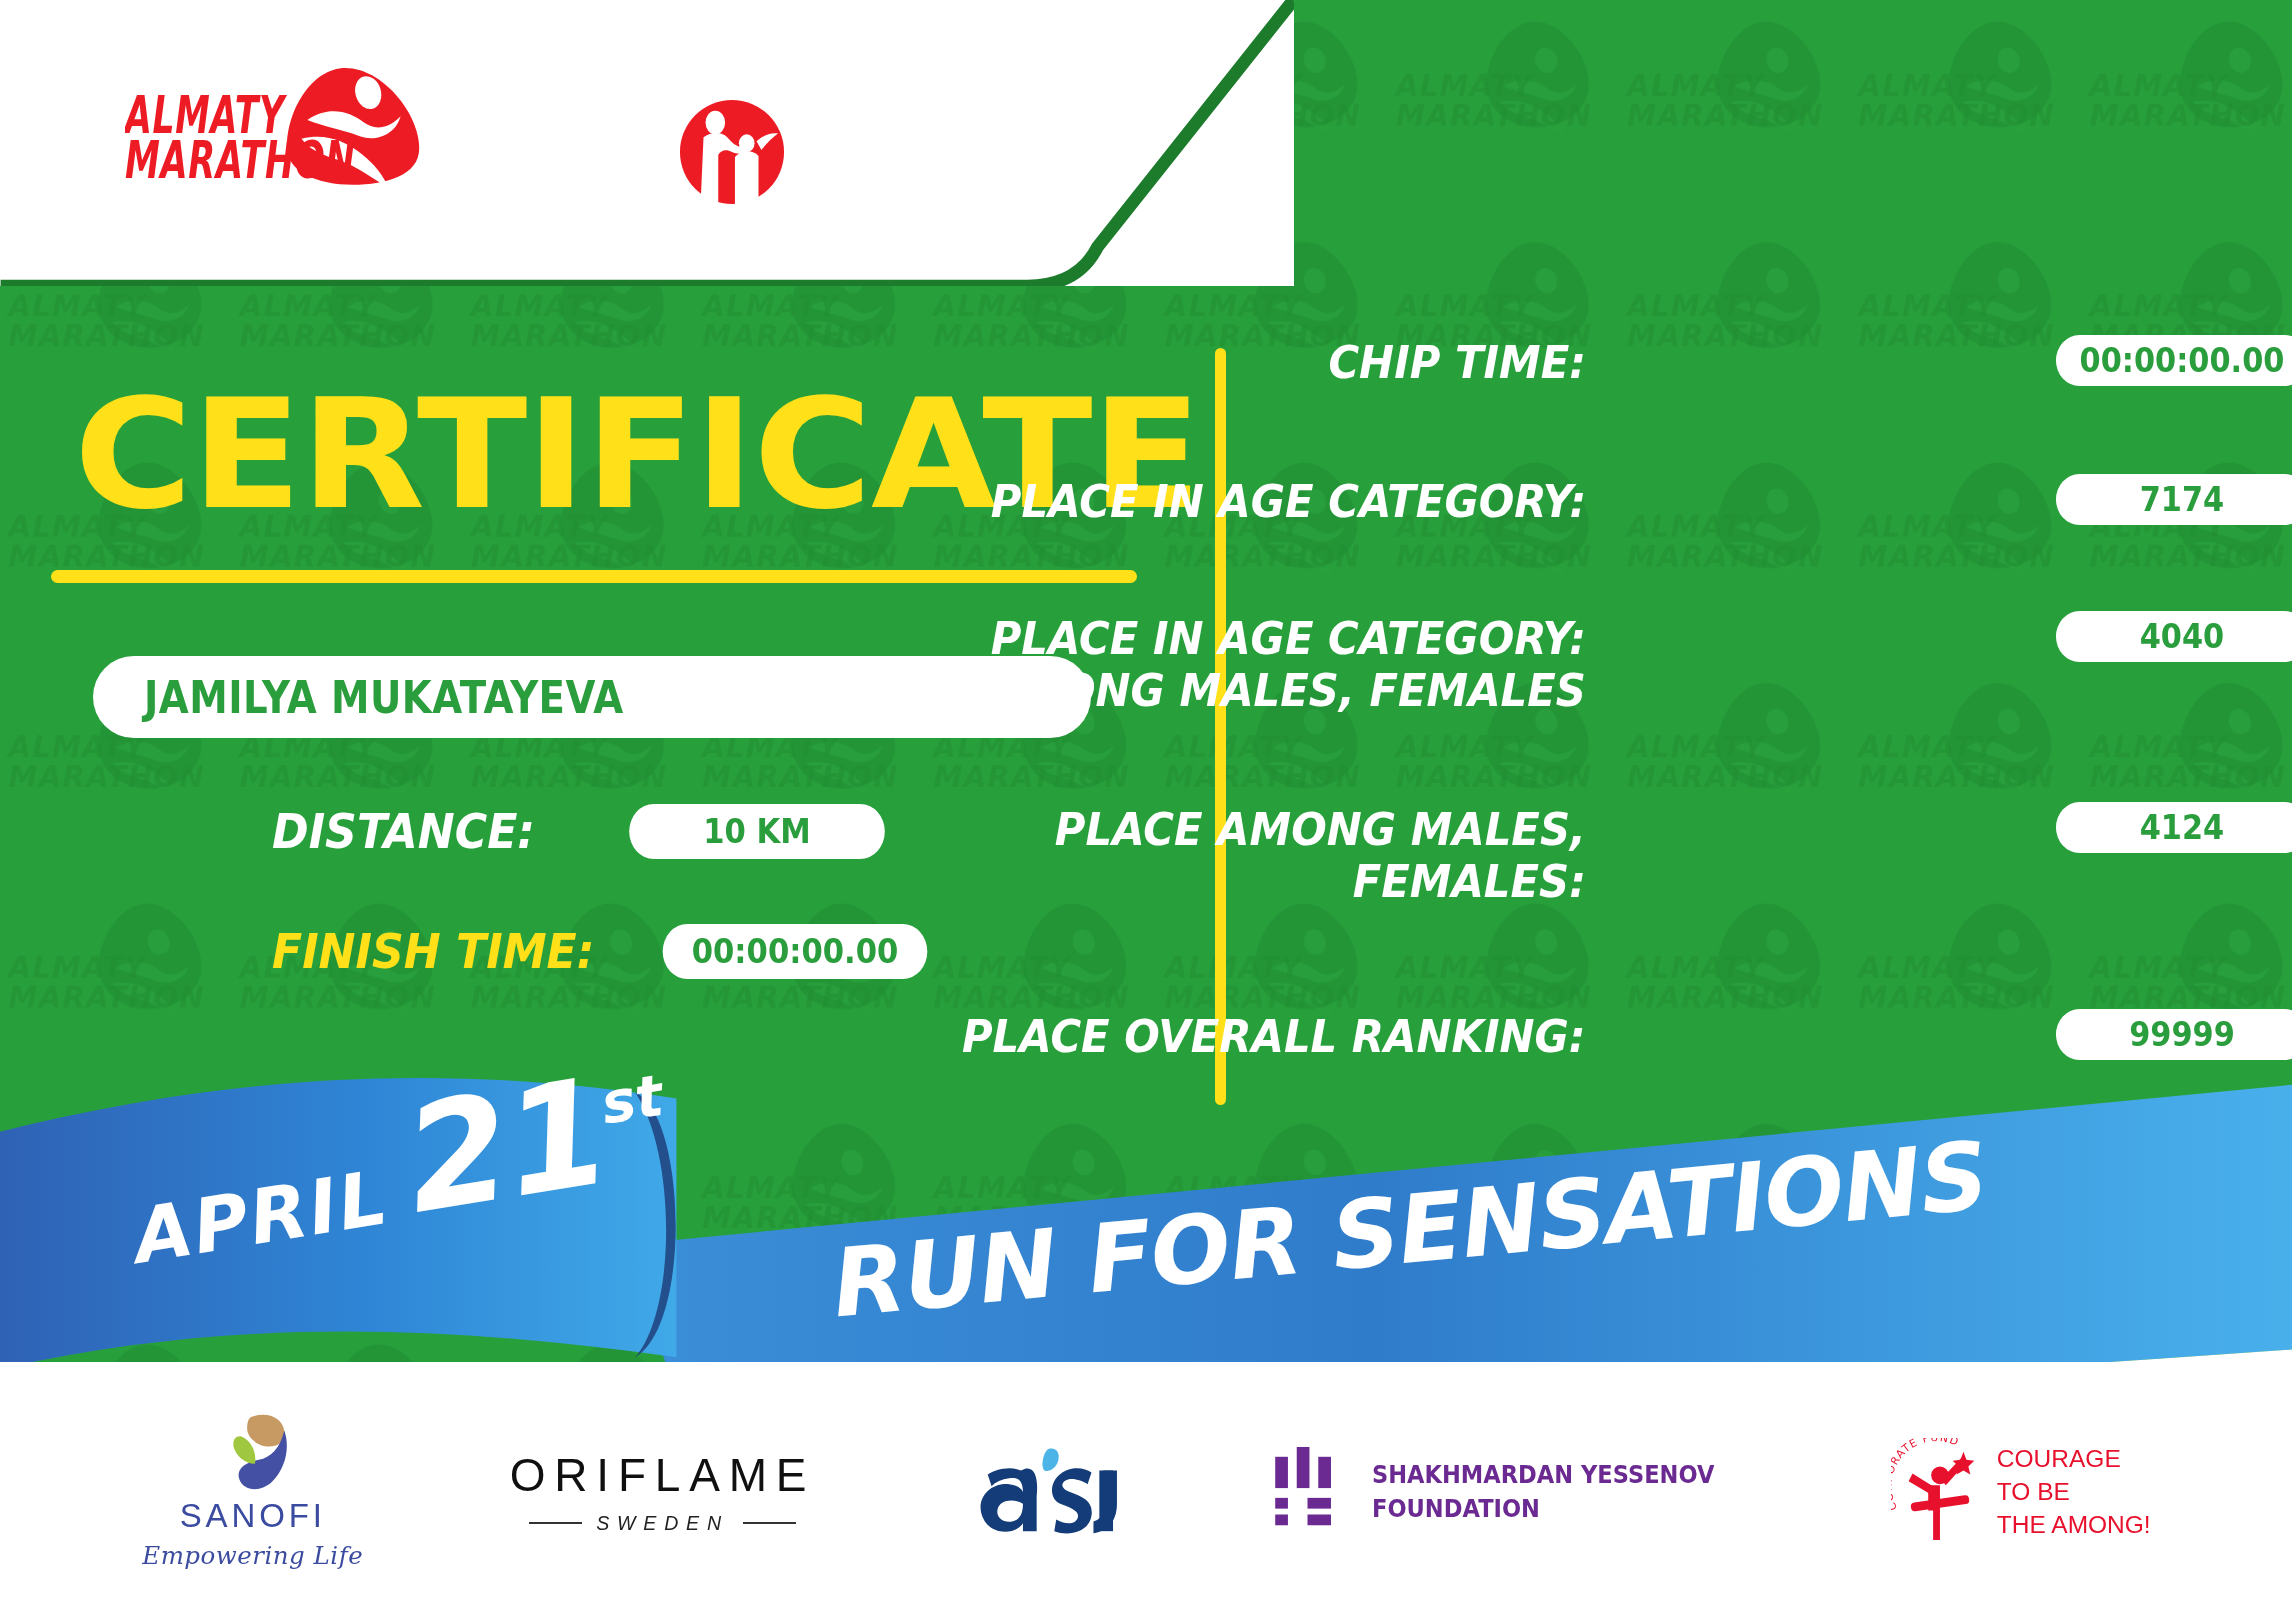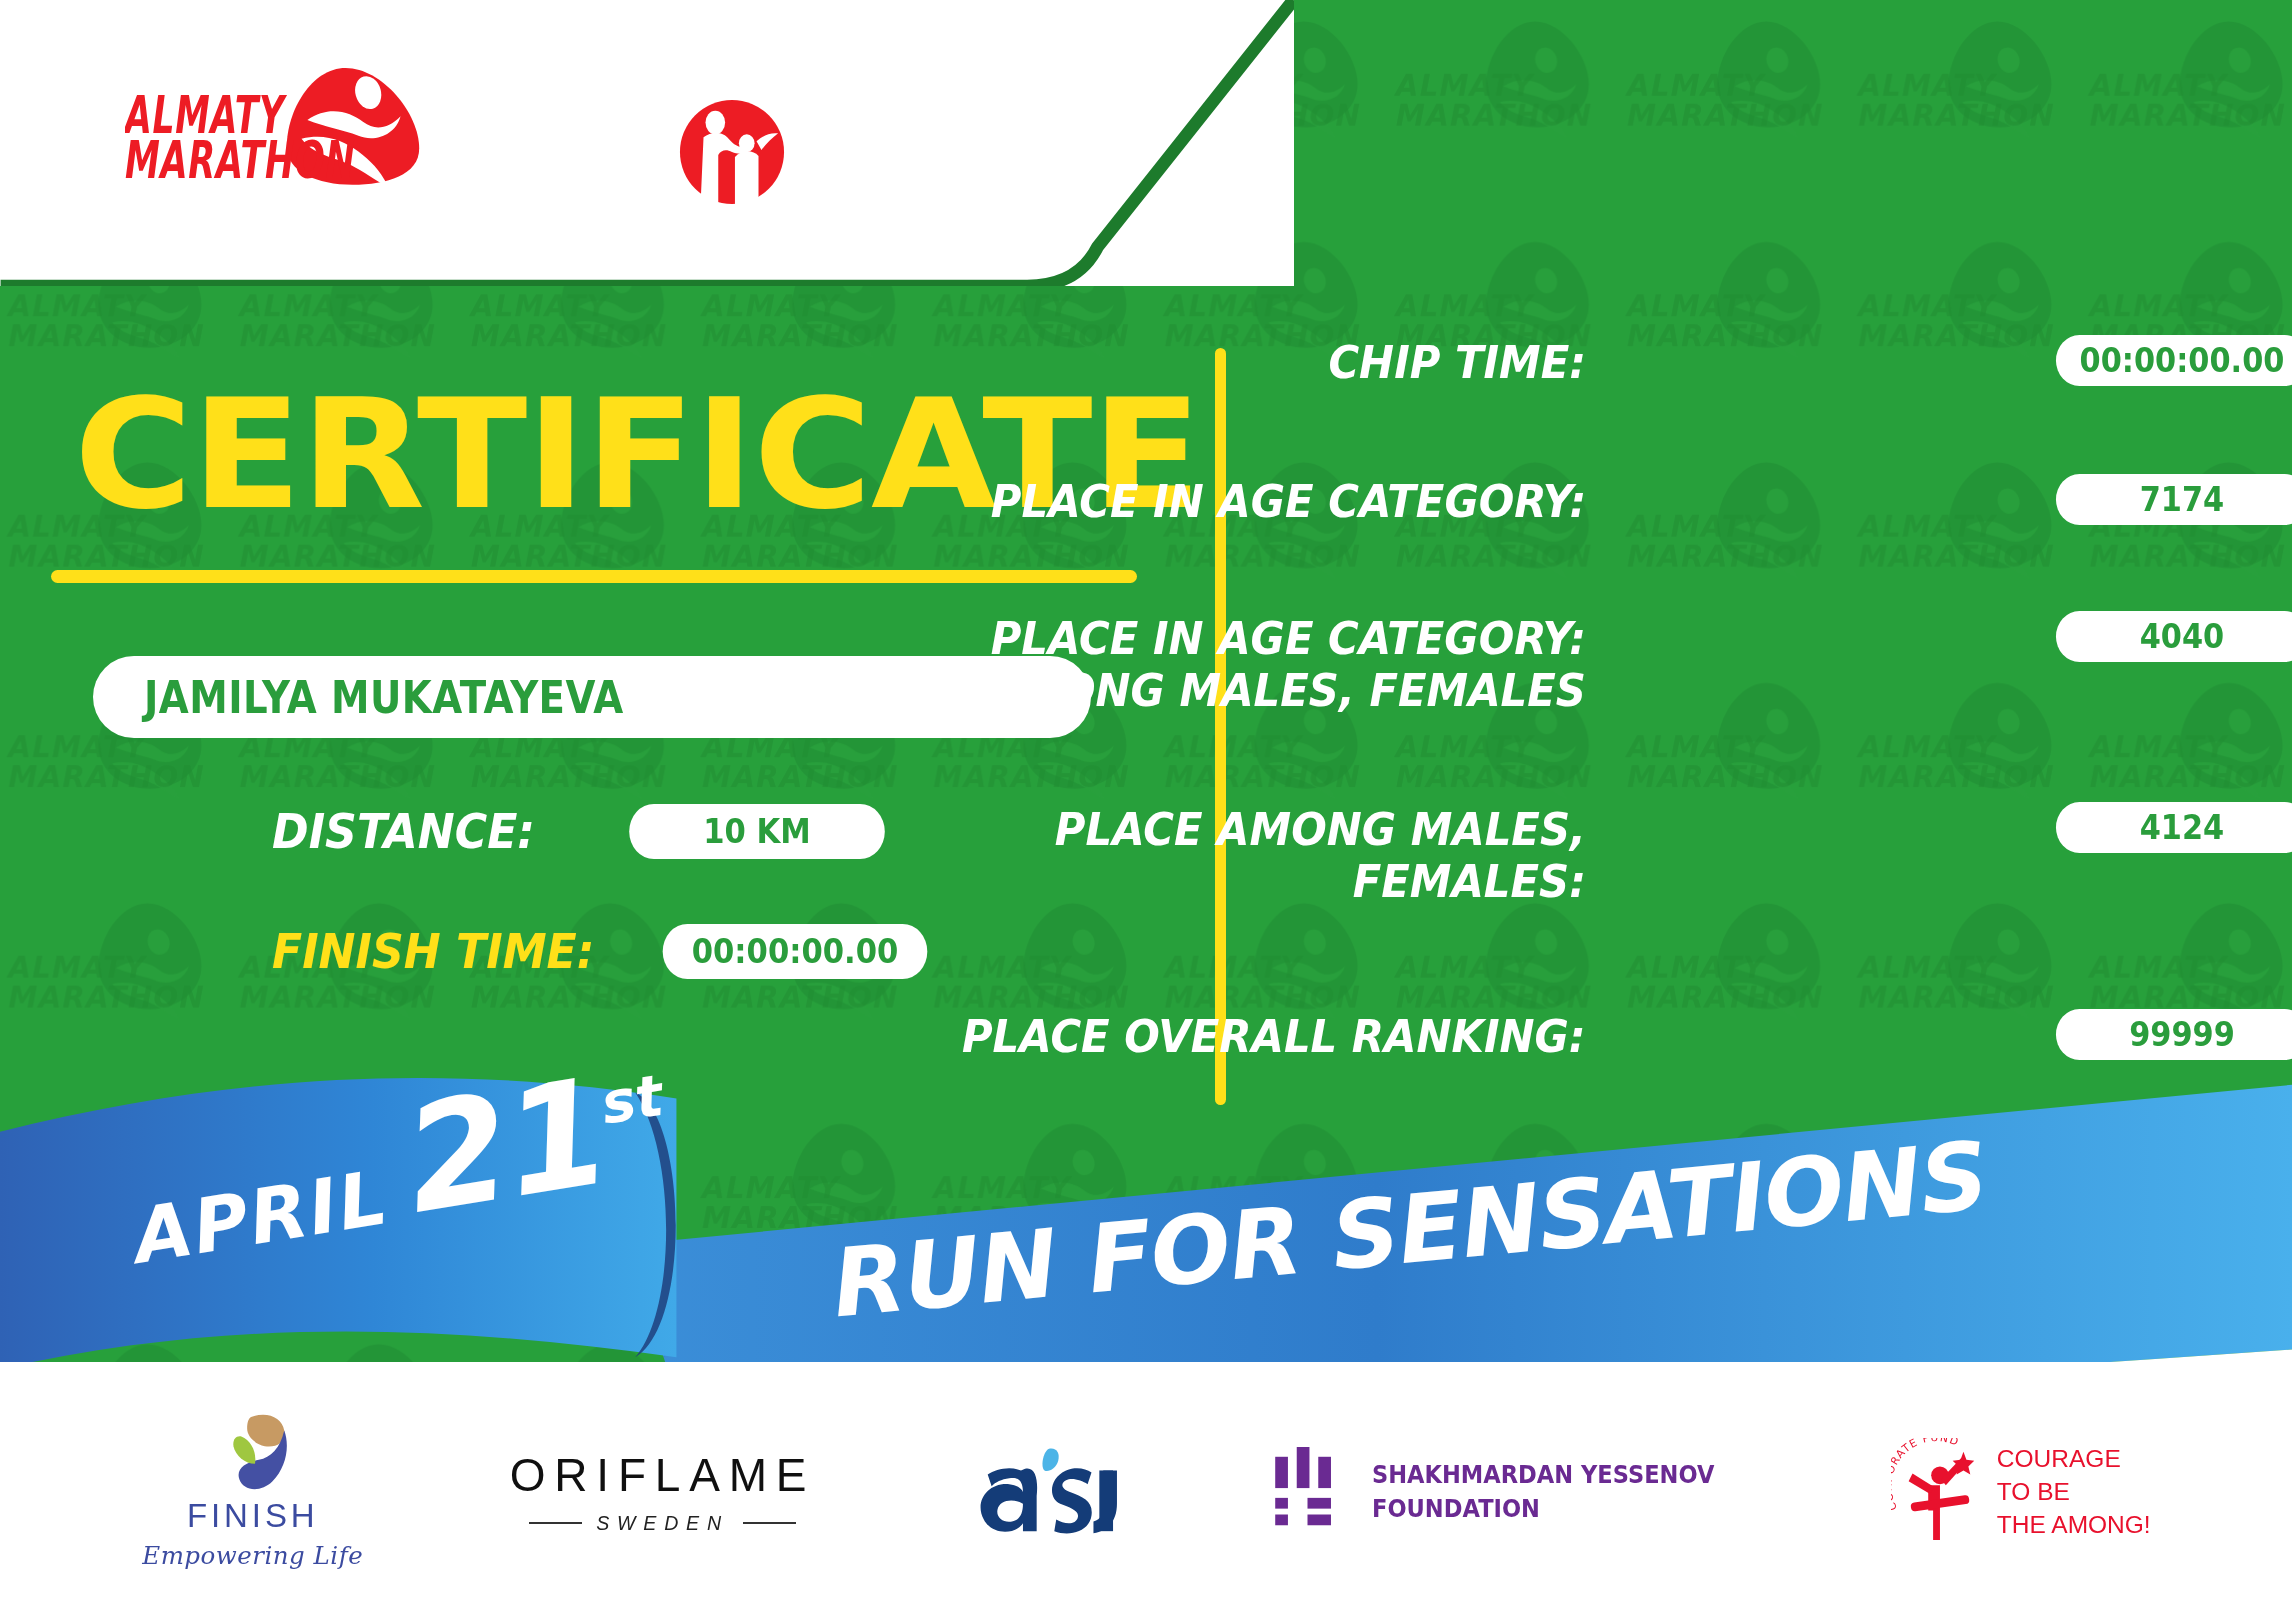--- a/index.html
+++ b/index.html
@@ -468,21 +468,21 @@
 
   <div class="footer">
 
 
     <div class="sponsor">
       <svg width="82" height="80" viewBox="0 0 84 82" xmlns="http://www.w3.org/2000/svg">
         <path d="M40 4 C56 -2 72 4 74 18 C76 30 66 36 54 34 C44 32 36 24 36 16 C36 10 37 6 40 4 Z" fill="#c79a63"></path>
         <path d="M74 18 C80 34 76 56 62 70 C50 82 32 80 28 68 C24 56 36 50 48 48 C60 46 70 36 74 18 Z" fill="#4450a3"></path>
         <path d="M30 24 C40 28 46 40 44 52 C34 52 24 44 22 34 C21 28 24 23 30 24 Z" fill="#9fc740"></path>
       </svg>
-      <span class="sanofi-name">FINISH</span>
+      <span class="sanofi-name">SANOFI</span>
       <span class="sanofi-tag">Empowering Life</span>
     </div>
 
     <div class="sponsor">
       <span class="ori-name">ORIFLAME</span>
       <span class="ori-sub">
         <span class="ln"></span>
         <span class="tx">SWEDEN</span>
         <span class="ln"></span>
       </span>

